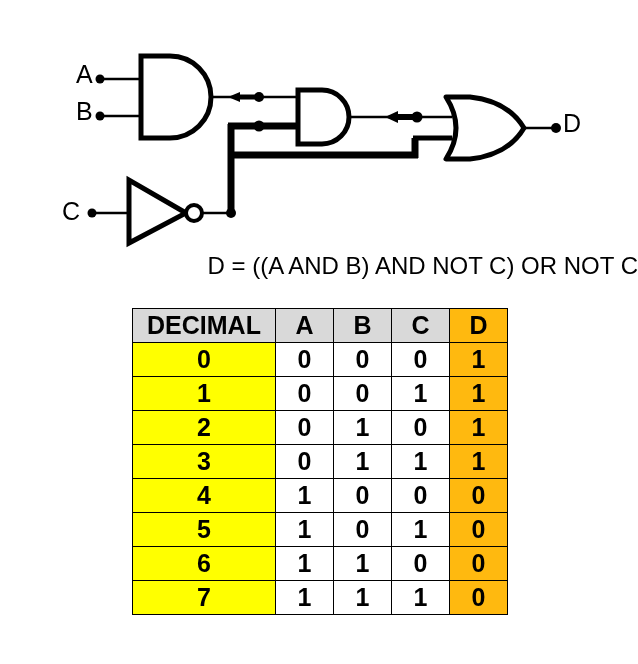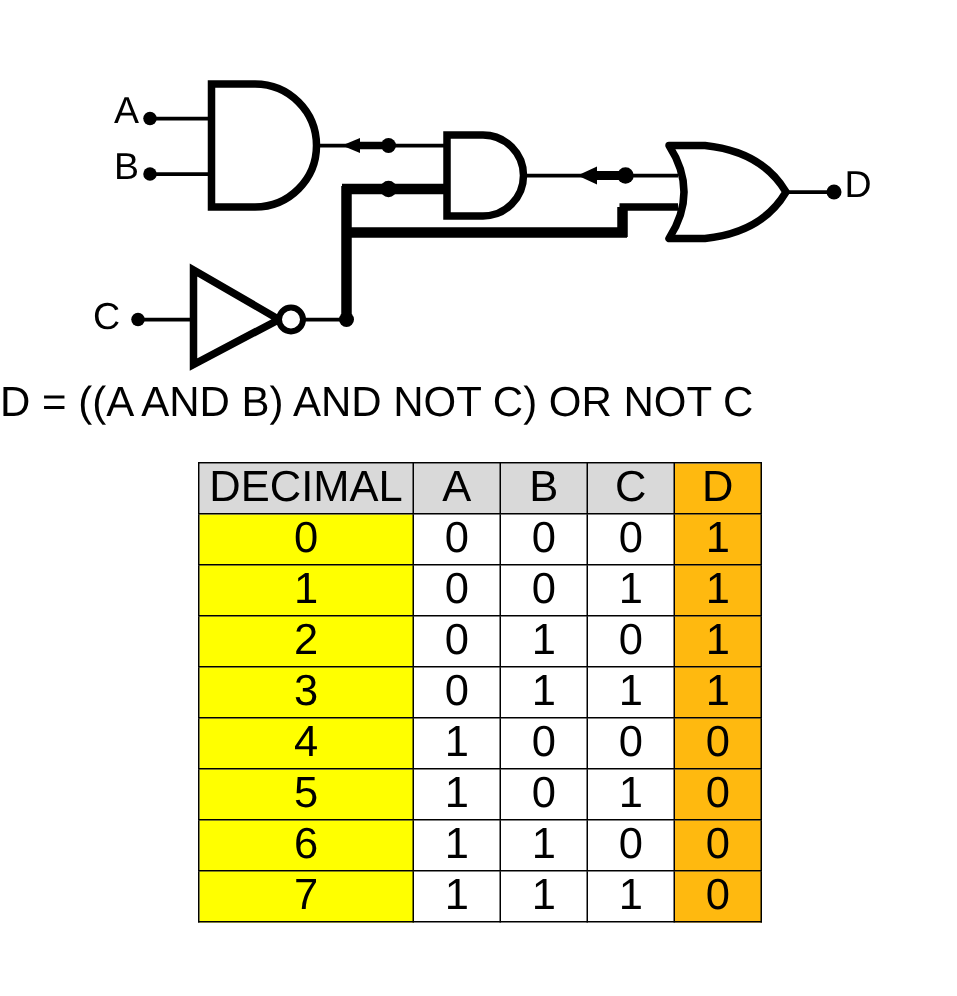--- a/index.html
+++ b/index.html
@@ -45,42 +45,42 @@
   #label-B { left: 76px;  top: 99px; }
   #label-C { left: 62px;  top: 199px; }
   #label-D { left: 563px; top: 111px; }
 
   
   #equation {
     position: absolute;
     left: 0;
     top: 252px;
     width: 638px;
-    text-align: left;
-    font-size: 28px;
+    text-align: right;
+    font-size: 24px;
     color: #000000;
     white-space: nowrap;
   }
 
   
   #truth-table-wrap {
     position: absolute;
     left: 132px;
     top: 308px;
   }
   table.truth-table {
     border-collapse: collapse;
     table-layout: fixed;
   }
   table.truth-table td, table.truth-table th {
     border: 1px solid #000000;
     text-align: center;
     vertical-align: middle;
-    font-weight: normal;
-    font-size: 29px;
+    font-weight: bold;
+    font-size: 25px;
     color: #000000;
     height: 33px;
     padding: 0;
   }
   col.col-decimal { width: 143px; }
   col.col-bit     { width: 58px; }
 
   th.head-decimal, th.head-bit {
     background: #d9d9d9;
     font-size: 23px;

